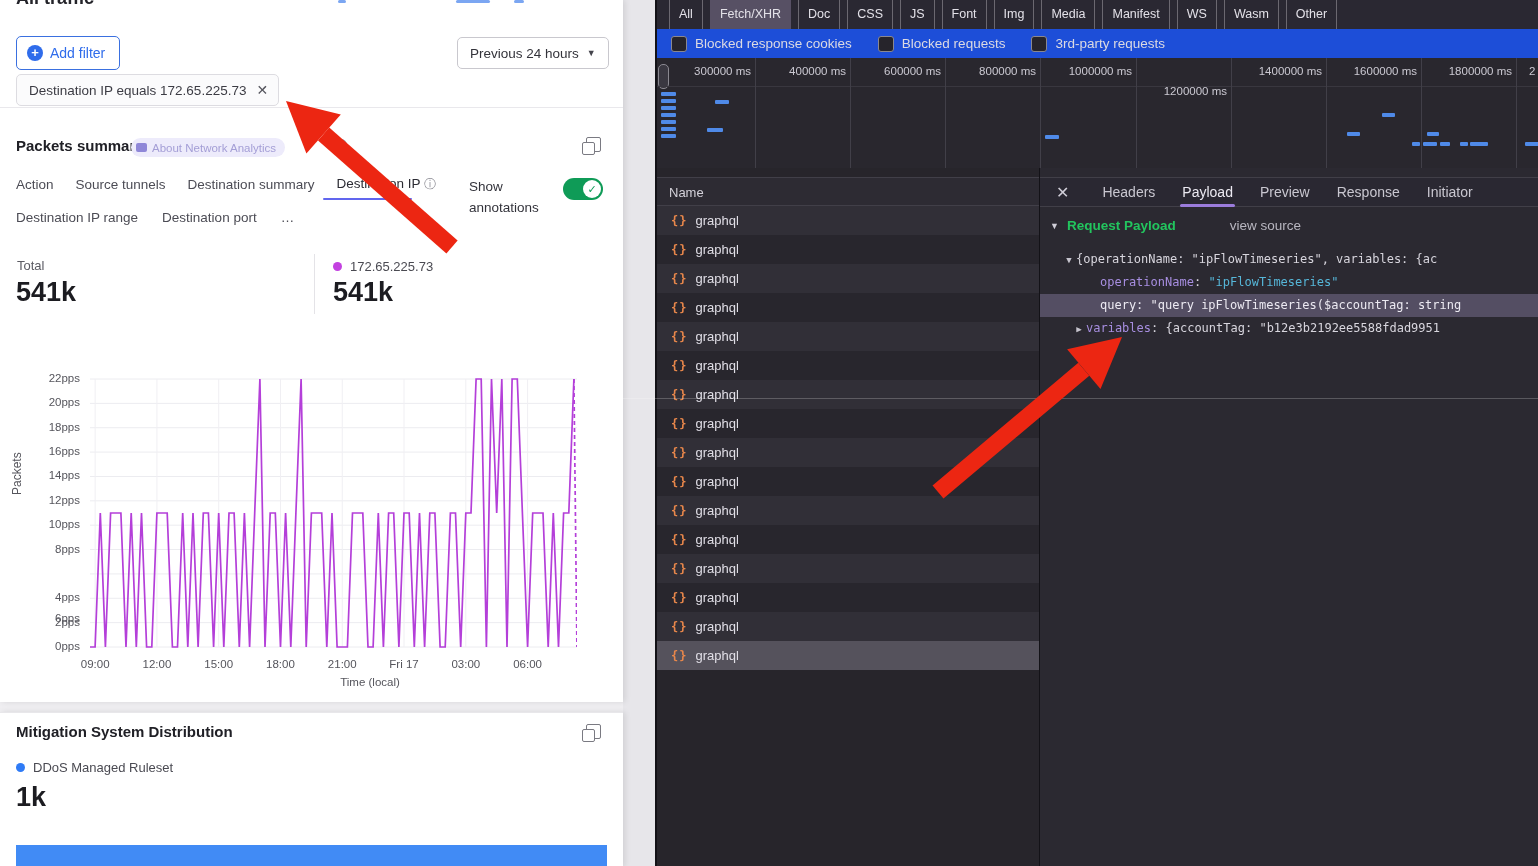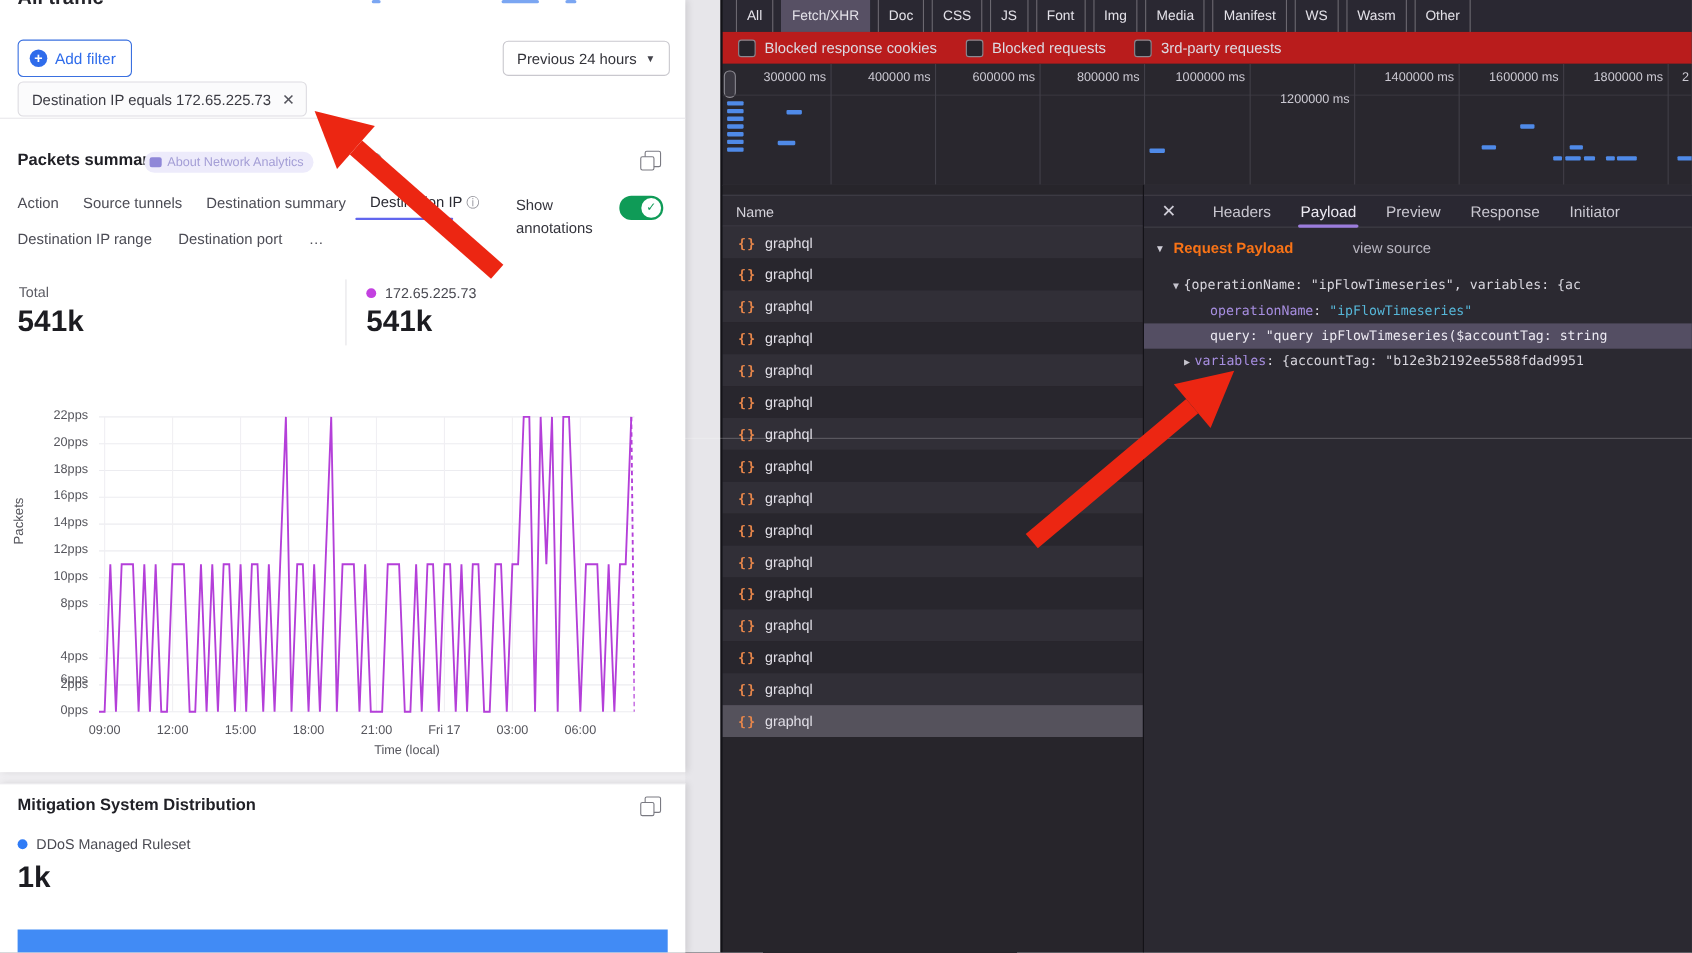--- a/index.html
+++ b/index.html
@@ -71,21 +71,21 @@
   #mitigation-legend{left:16px;top:760px;display:flex;align-items:center;gap:8px;font-size:13px;color:#4a4a52;}
   #mitigation-dot{width:9px;height:9px;border-radius:50%;background:#2f7bf6;}
   #mitigation-value{left:16px;top:782px;font-size:27px;font-weight:bold;color:#1c1c21;}
   #mitigation-bar{left:16px;top:845px;width:591px;height:21px;background:#418bf5;}
 
   
   #devtools{left:655px;top:0;width:883px;height:866px;background:#27252b;border-left:2px solid #131217;}
   #pills-row{left:657px;top:0;width:881px;height:29px;background:#2a2832;display:flex;align-items:center;gap:7px;padding-left:12px;box-sizing:border-box;}
   .pill{height:19px;padding:16px 9px;border:1px solid #6b6870;border-radius:11px;color:#e3e1e8;font-size:12.5px;line-height:19px;cursor:pointer;white-space:nowrap;}
   .pill.active{background:#575064;border-color:#575064;}
-  #checks-row{left:657px;top:29px;width:881px;height:29px;background:#b91c1c;display:flex;align-items:center;gap:26px;padding-left:14px;box-sizing:border-box;}
+  #checks-row{left:657px;top:29px;width:881px;height:29px;background:#1d4ed8;display:flex;align-items:center;gap:26px;padding-left:14px;box-sizing:border-box;}
   .check-item{display:flex;align-items:center;gap:8px;color:#dcdae2;font-size:13.5px;cursor:pointer;}
   .check-box{width:14px;height:14px;border:1.4px solid #8a8890;border-radius:3px;background:#26242b;}
 
   #timeline{left:657px;top:58px;width:881px;height:110px;background:#29272e;border-bottom:1px solid #413f48;overflow:hidden;}
   .tl-sep{position:absolute;top:0;width:1px;height:110px;background:#413f48;}
   .tl-label{position:absolute;top:7px;width:88px;text-align:right;font-size:11.5px;color:#cbc9d2;}
   #tl-label-partial{position:absolute;top:7px;left:872px;font-size:11.5px;color:#cbc9d2;}
   #tl-ruler-line{position:absolute;left:0;top:28px;width:881px;height:1px;background:#39373f;}
   .tl-mark{position:absolute;height:4px;border-radius:1px;background:#4f8ae8;}
   #tl-handle{position:absolute;left:1px;top:6px;width:9px;height:23px;border:1.5px solid #8a8890;border-radius:5px;background:#3a3841;}
@@ -102,21 +102,21 @@
 
   #detail-panel{left:1039px;top:168px;width:499px;height:698px;background:#2b2931;border-left:1px solid #131217;}
   #detail-tabs{position:absolute;left:0;top:9px;width:499px;height:30px;background:#2a2832;border-bottom:1px solid #413f48;border-top:1px solid #413f48;
     display:flex;align-items:center;gap:27px;padding-left:16px;box-sizing:border-box;}
   #detail-close{color:#d0ced8;font-size:16px;cursor:pointer;margin-right:6px;}
   .dt-tab{position:relative;color:#c9c7d0;font-size:14px;cursor:pointer;height:30px;line-height:30px;}
   .dt-tab.active{color:#eceaf2;}
   .dt-tab.active::after{content:"";position:absolute;left:-2px;right:-2px;bottom:0;height:3px;background:#9b7cdc;border-radius:2px;}
   #payload-header{position:absolute;left:10px;top:50px;display:flex;align-items:center;gap:8px;}
   #payload-tri{color:#d0ced8;font-size:9px;}
-  #payload-title{color:#f97316;font-size:13.5px;font-weight:bold;}
+  #payload-title{color:#22c55e;font-size:13.5px;font-weight:bold;}
   #view-source{color:#b8b6c0;font-size:13.5px;margin-left:46px;cursor:pointer;}
   #payload-lines{position:absolute;left:0;top:80px;width:499px;}
   .pl-line{position:relative;height:23px;line-height:23px;font-family:"DejaVu Sans Mono",monospace;font-size:12px;white-space:nowrap;overflow:hidden;}
   .pl-line.highlight{background:#544e63;}
   .pl-arrow{display:inline-block;width:14px;color:#c6c4ce;font-size:9px;text-align:center;}
   .seg-plain{color:#d8d6de;} .seg-key{color:#a78ee0;} .seg-string{color:#56b6d8;} .seg-white{color:#eceaf2;}
 
   #artifact-line{left:600px;top:398px;width:938px;height:1px;background:rgba(255,255,255,0.22);}
 
   

